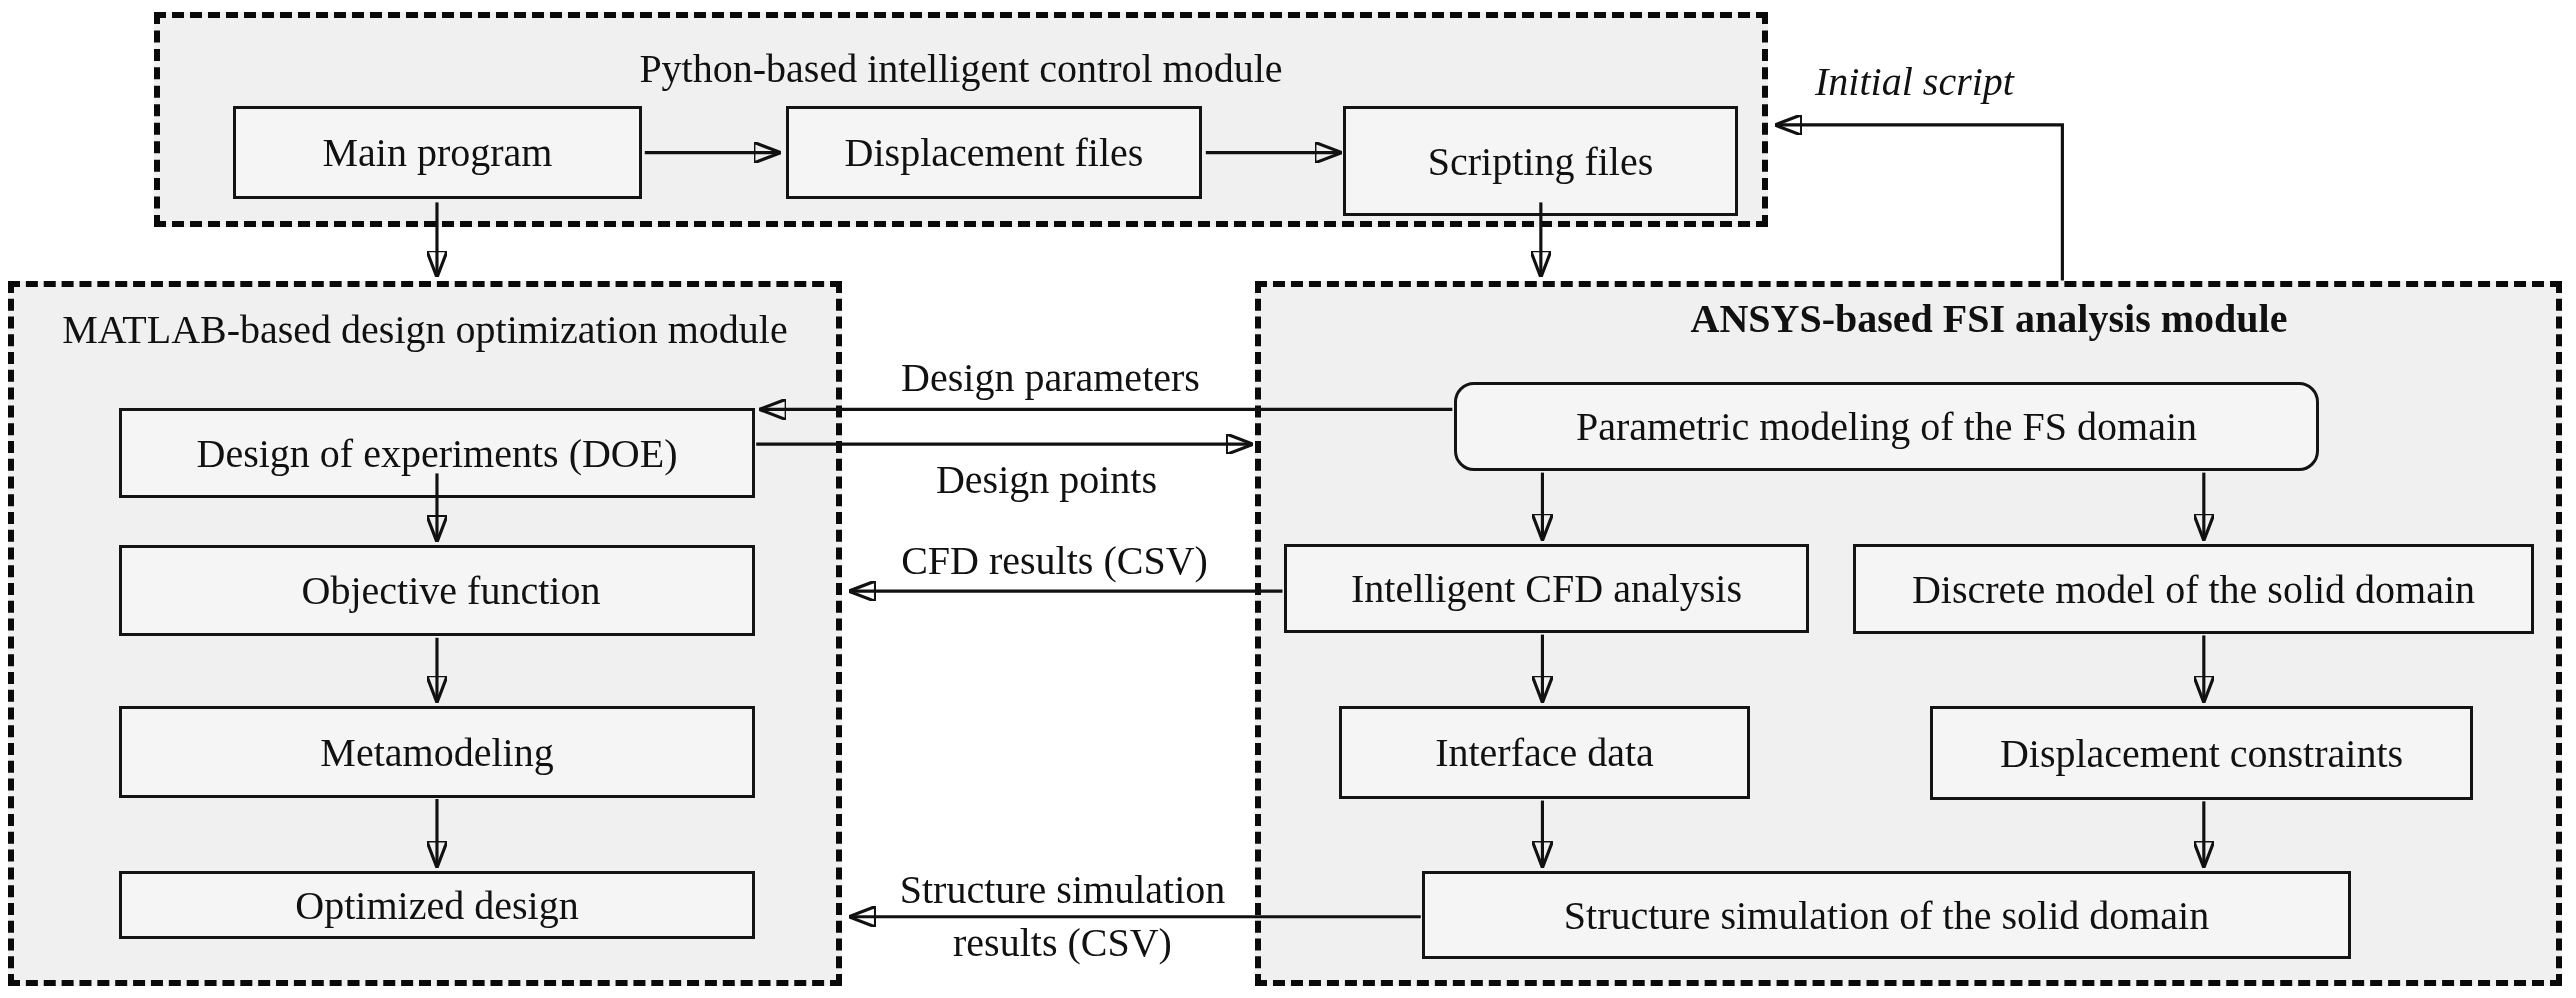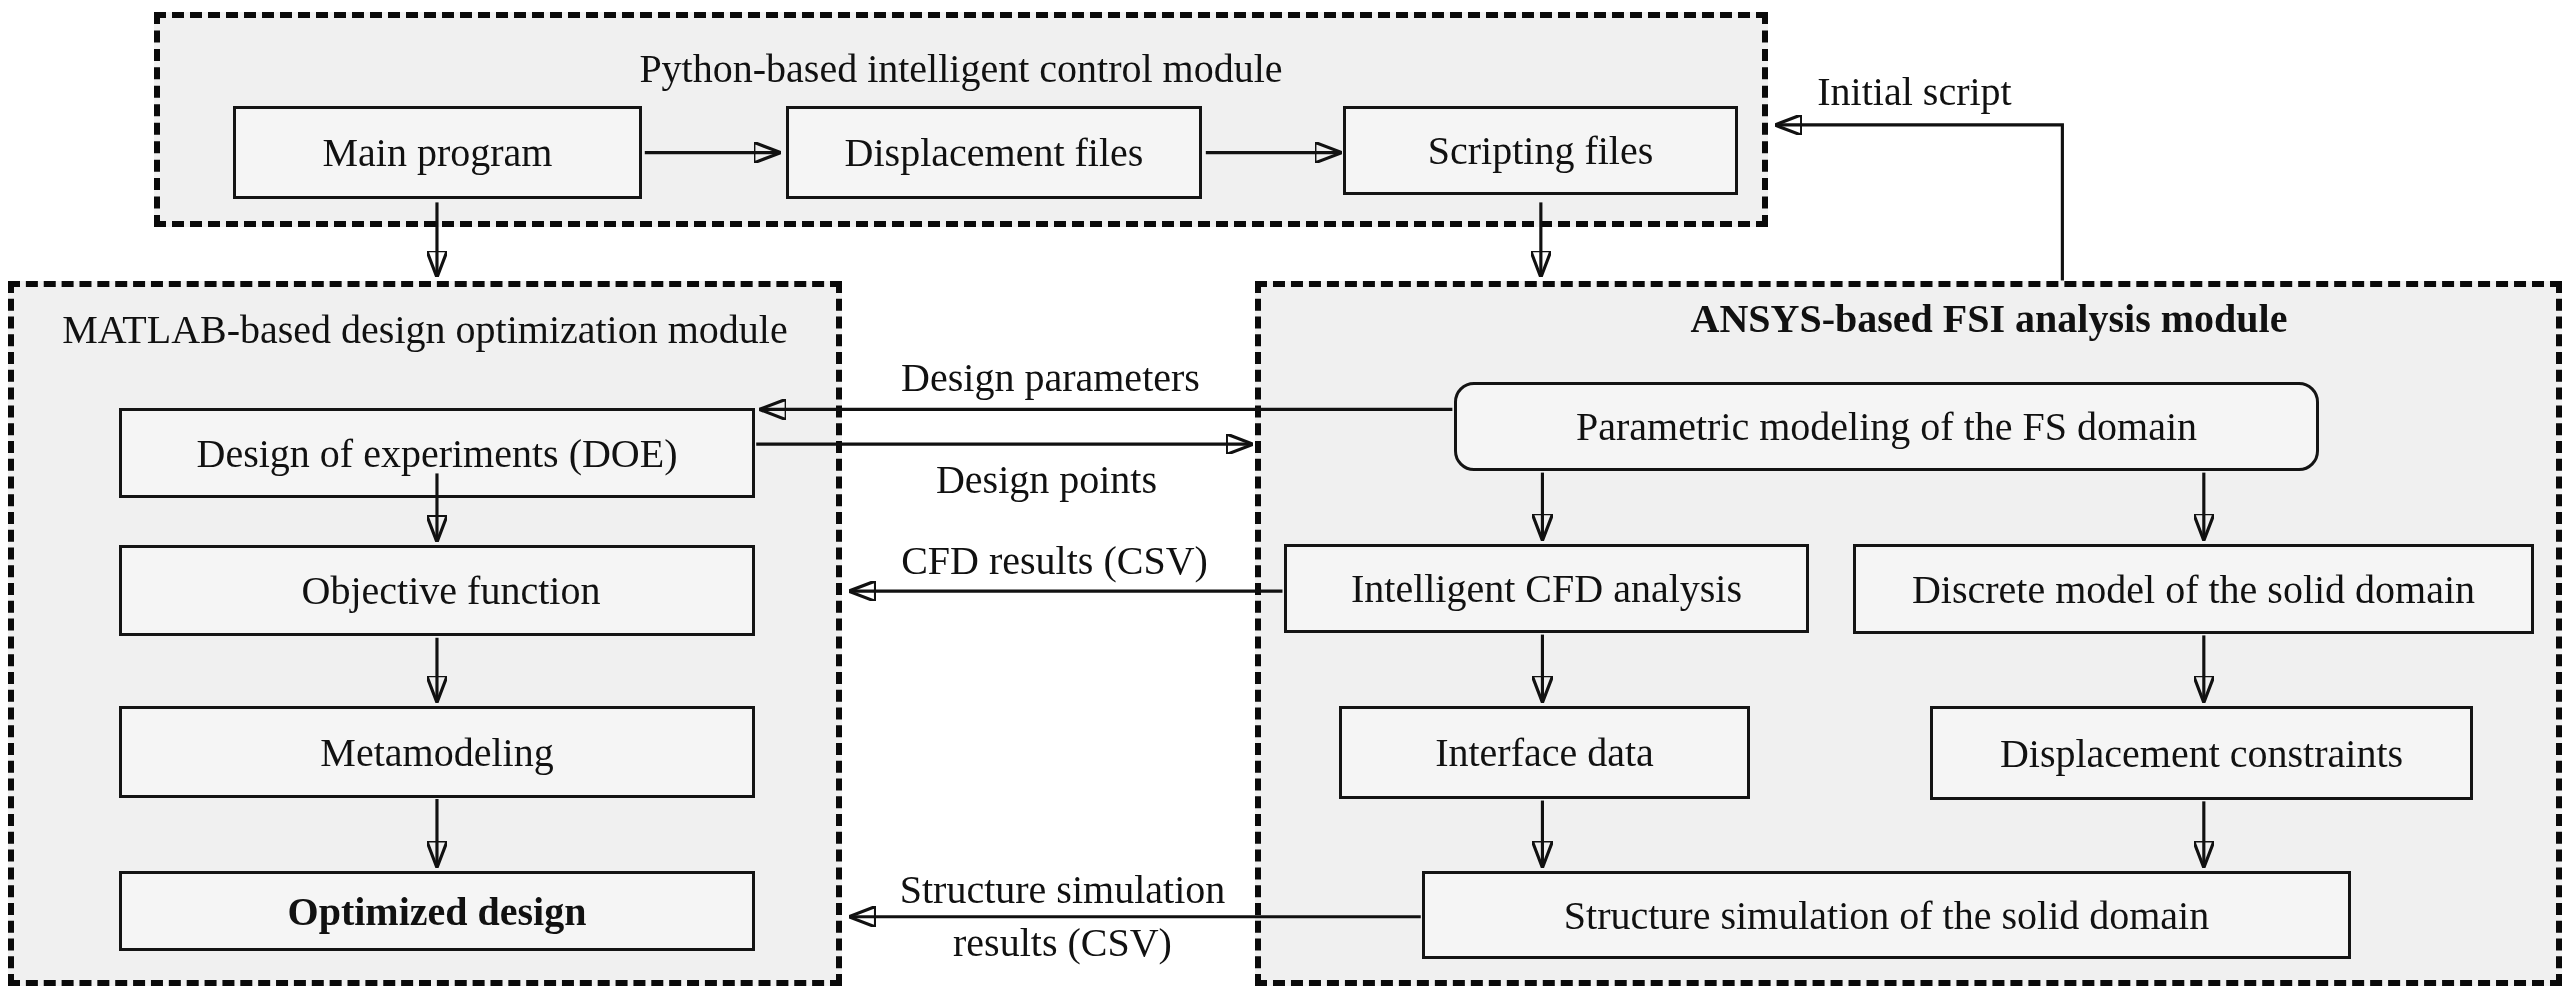--- a/index.html
+++ b/index.html
@@ -61,35 +61,35 @@
   <div class="module" style="left:154px; top:12px; width:1614px; height:215px;"></div>
   <div class="module" style="left:8px; top:281px; width:834px; height:705px;"></div>
   <div class="module" style="left:1255px; top:281px; width:1307px; height:705px;"></div>
 
   <div class="module-title" style="left:154px; top:46px; width:1614px;">Python-based intelligent control module</div>
   <div class="module-title" style="left:8px; top:307px; width:834px;">MATLAB-based design optimization module</div>
   <div class="module-title" style="left:1255px; top:296px; width:1468px;font-weight:bold;">ANSYS-based FSI analysis module</div>
 
   <div class="node" style="left:233px; top:106px; width:409px; height:93px;">Main program</div>
   <div class="node" style="left:786px; top:106px; width:416px; height:93px;">Displacement files</div>
-  <div class="node" style="left:1343px; top:106px; width:395px; height:89px;">Scripting files</div>
+  <div class="node" style="left:1343px; top:106px; width:395px; height:110px;">Scripting files</div>
 
   <div class="node" style="left:119px; top:382px; width:636px; height:90px;margin-top:26px;">Design of experiments (DOE)</div>
   <div class="node" style="left:119px; top:545px; width:636px; height:91px;padding-left:28px;">Objective function</div>
   <div class="node" style="left:119px; top:706px; width:636px; height:92px;">Metamodeling</div>
-  <div class="node" style="left:119px; top:871px; width:636px; height:80px;font-weight:bold;">Optimized design</div>
+  <div class="node" style="left:119px; top:871px; width:636px; height:68px;">Optimized design</div>
 
   <div class="node" style="left:1454px; top:382px; width:865px; height:89px;border-radius:20px;">Parametric modeling of the FS domain</div>
   <div class="node" style="left:1284px; top:544px; width:525px; height:89px;">Intelligent CFD analysis</div>
   <div class="node" style="left:1853px; top:544px; width:681px; height:90px;">Discrete model of the solid domain</div>
   <div class="node" style="left:1339px; top:706px; width:411px; height:93px;">Interface data</div>
   <div class="node" style="left:1930px; top:706px; width:543px; height:94px;">Displacement constraints</div>
   <div class="node" style="left:1422px; top:871px; width:929px; height:88px;">Structure simulation of the solid domain</div>
 
-  <div class="edge-label" style="left:1792px; top:70px; width:245px;">Initial script</div>
+  <div class="edge-label" style="left:1792px; top:60px; width:245px;font-style:italic;">Initial script</div>
   <div class="edge-label" style="left:853px; top:356px; width:395px;">Design parameters</div>
   <div class="edge-label" style="left:849px; top:458px; width:395px;">Design points</div>
   <div class="edge-label" style="left:857px; top:539px; width:395px;">CFD results (CSV)</div>
   <div class="edge-label" style="left:865px; top:868px; width:395px;">Structure simulation</div>
   <div class="edge-label" style="left:865px; top:921px; width:395px;">results (CSV)</div>
 
   <svg id="edges-svg" viewBox="0 0 3260 1264" xmlns="http://www.w3.org/2000/svg">
     <defs>
       <marker id="arrow" markerUnits="userSpaceOnUse" markerWidth="34" markerHeight="26" viewBox="0 0 34 26" refX="32" refY="13" orient="auto">
         <path d="M0,0 L34,13 L0,26 Z" fill="#111111" stroke="none"></path>

